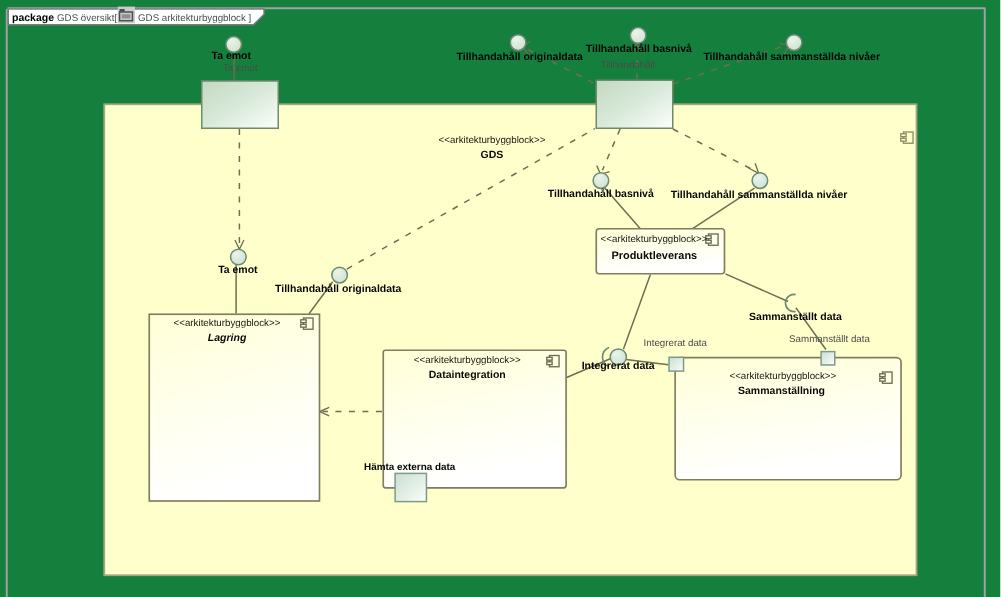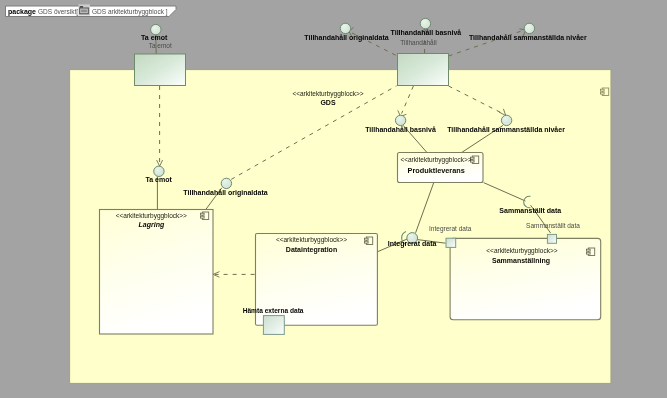--- a/index.html
+++ b/index.html
@@ -1,17 +1,17 @@
 <!DOCTYPE html>
 <html><head>
 <meta charset="utf-8">
 <style>
   html,body{margin:0;padding:0;background:#ffffff;}
   body{width:667px;height:398px;font-family:"Liberation Sans",sans-serif;overflow:hidden;}
-  #stage{position:relative;width:667px;height:398px;background:#a3a3a3;text-decoration:underline;}
+  #stage{position:relative;width:667px;height:398px;background:#15803d;text-decoration:underline;}
   svg#diagram{display:block;}
   text{font-family:"Liberation Sans",sans-serif;}
   .kw{font-size:7px;font-weight:bold;fill:#000;}
   .fl{font-size:6.5px;fill:#4f4f4f;}
   .st{font-size:6.5px;fill:#1a1a10;}
   .cn{font-size:7px;font-weight:bold;fill:#0a0a05;}
   .cn.it{font-style:italic;}
   .cn.pl{font-size:7.3px;}
   .lb{font-size:7px;font-weight:bold;fill:#050505;}
   .lb.sm{font-size:6.6px;}

